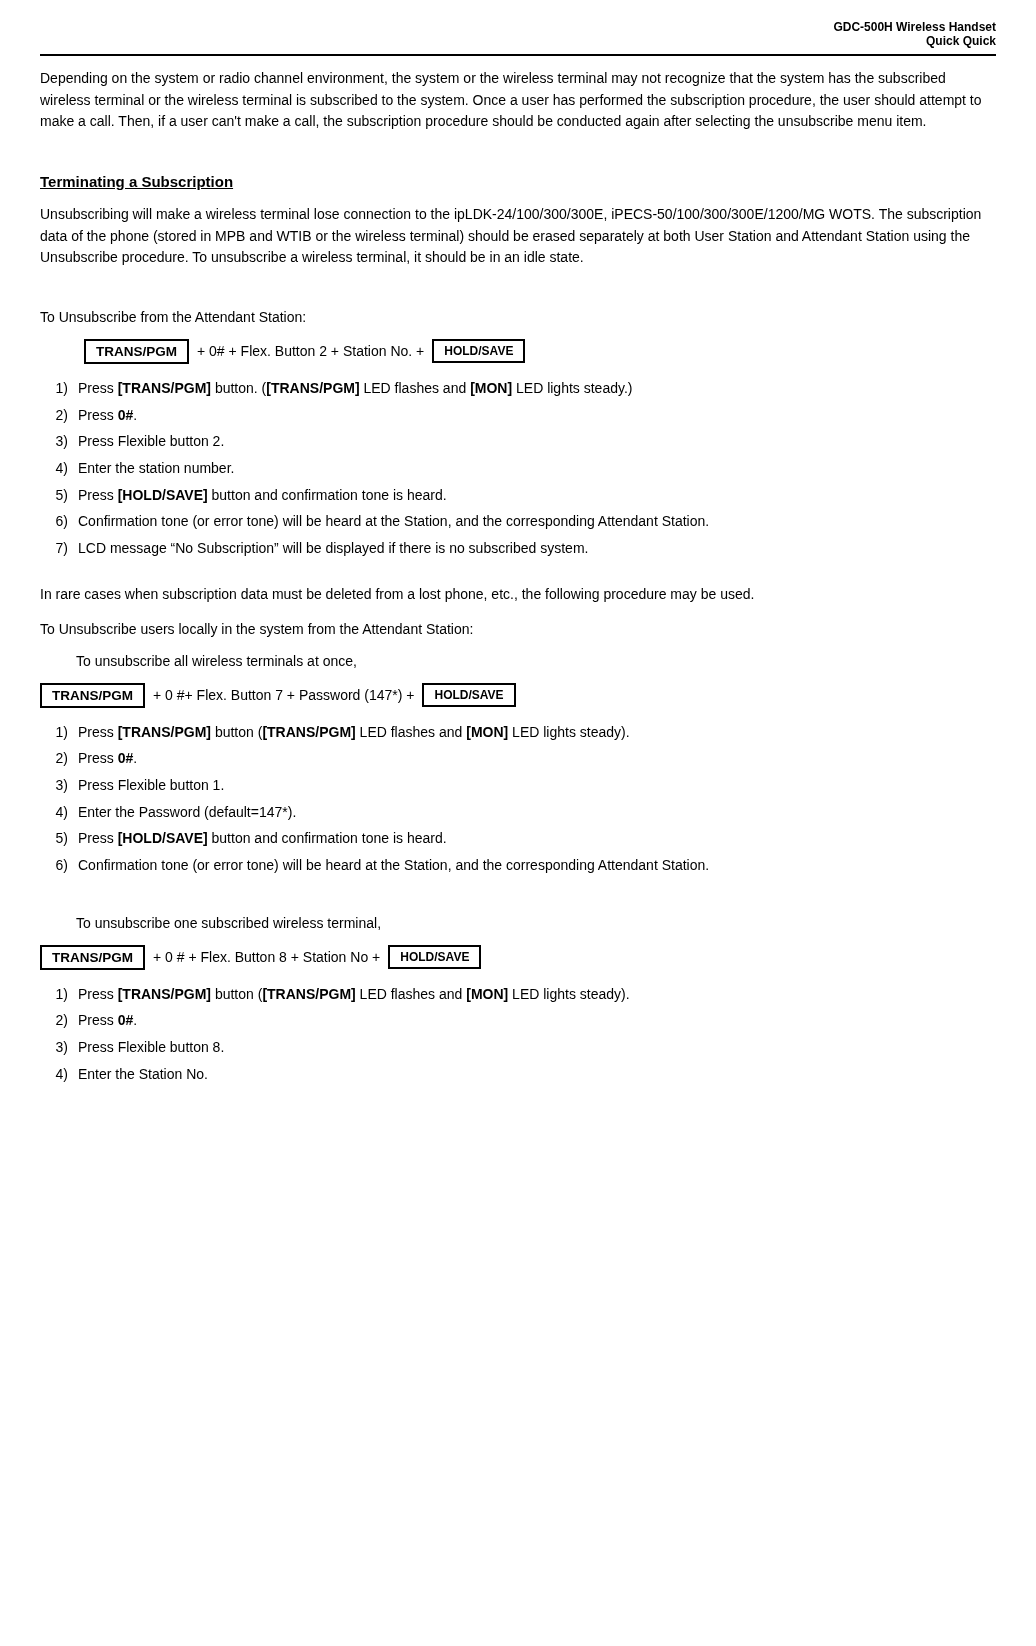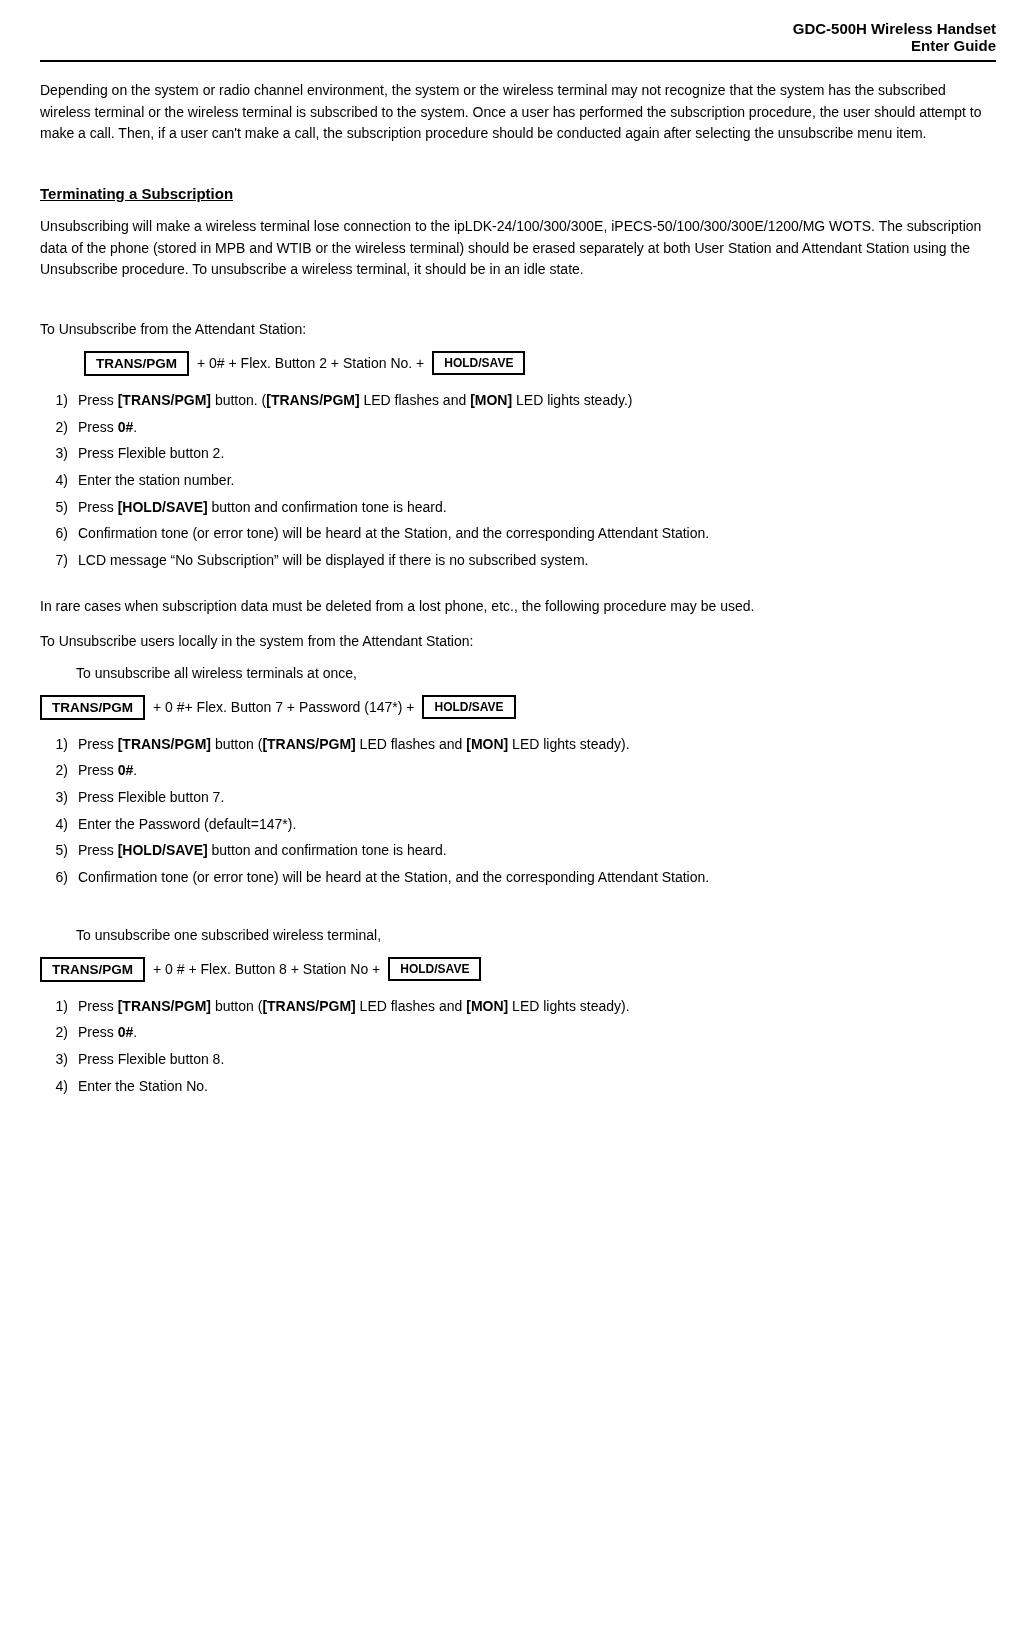--- a/index.html
+++ b/index.html
@@ -8,24 +8,24 @@
       font-size: 14px;
       background: #fff;
       color: #000;
       width: 1036px;
       min-height: 1646px;
       padding: 20px 40px 40px 40px;
     }
     .page-header {
       text-align: right;
       font-weight: bold;
-      font-size: 15px;
+      font-size: 12px;
       border-bottom: 2px solid #000;
       padding-bottom: 6px;
-      margin-bottom: 18px;
+      margin-bottom: 12px;
     }
     .intro-text {
       font-size: 14px;
       line-height: 1.55;
       margin-bottom: 28px;
     }
     .section-title {
       font-size: 15px;
       font-weight: bold;
       text-decoration: underline;
@@ -95,21 +95,21 @@
     }
     .blank-line {
       height: 12px;
     }
   </style>
 </head>
 <body>
 
 <div class="page-header">
   <span>GDC-500H Wireless Handset</span><br>
-  <span>Enter Guide</span>
+  <span>Quick Quick</span>
 </div>
 
 <p class="intro-text">Depending on the system or radio channel environment, the system or the wireless terminal may not recognize that the system has the subscribed wireless terminal or the wireless terminal is subscribed to the system. Once a user has performed the subscription procedure, the user should attempt to make a call. Then, if a user can't make a call, the subscription procedure should be conducted again after selecting the unsubscribe menu item.</p>
 
 <div class="blank-line"></div>
 
 <div class="section-title">Terminating a Subscription</div>
 
 <p class="section-body">Unsubscribing will make a wireless terminal lose connection to the ipLDK-24/100/300/300E, iPECS-50/100/300/300E/1200/MG WOTS. The subscription data of the phone (stored in MPB and WTIB or the wireless terminal) should be erased separately at both User Station and Attendant Station using the Unsubscribe procedure. To unsubscribe a wireless terminal, it should be in an idle state.</p>
 
@@ -173,21 +173,21 @@
   <li>
     <span class="num">1)</span>
     <span class="content">Press&nbsp;<span class="bold-key">[TRANS/PGM]</span>&nbsp;button&nbsp;(<span class="bold-key">[TRANS/PGM]</span>&nbsp;LED&nbsp;flashes&nbsp;and&nbsp;<span class="bold-key">[MON]</span>&nbsp;LED&nbsp;lights steady).</span>
   </li>
   <li>
     <span class="num">2)</span>
     <span class="content">Press&nbsp;<span class="bold-key">0#</span>.</span>
   </li>
   <li>
     <span class="num">3)</span>
-    <span class="content">Press Flexible button 7.</span>
+    <span class="content">Press Flexible button 1.</span>
   </li>
   <li>
     <span class="num">4)</span>
     <span class="content">Enter the Password (default=147*).</span>
   </li>
   <li>
     <span class="num">5)</span>
     <span class="content">Press&nbsp;<span class="bold-key">[HOLD/SAVE]</span>&nbsp;button and confirmation tone is heard.</span>
   </li>
   <li>

